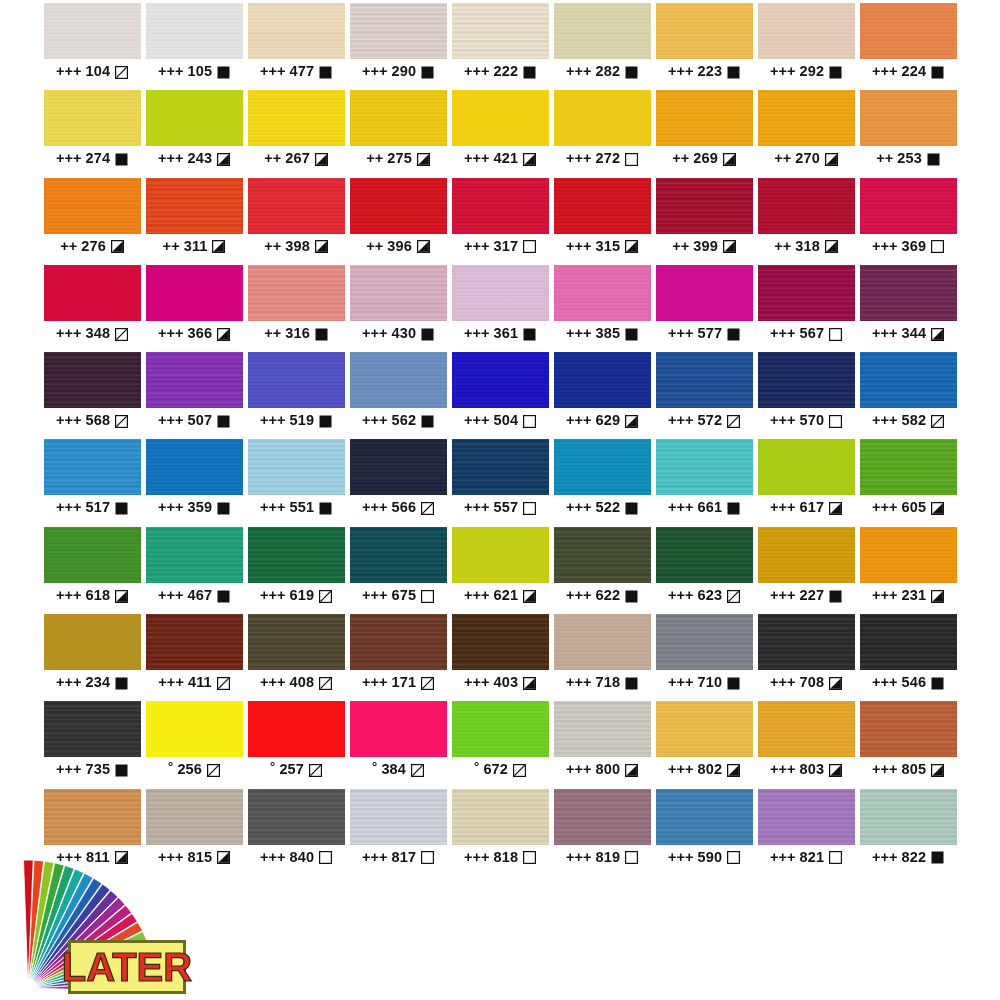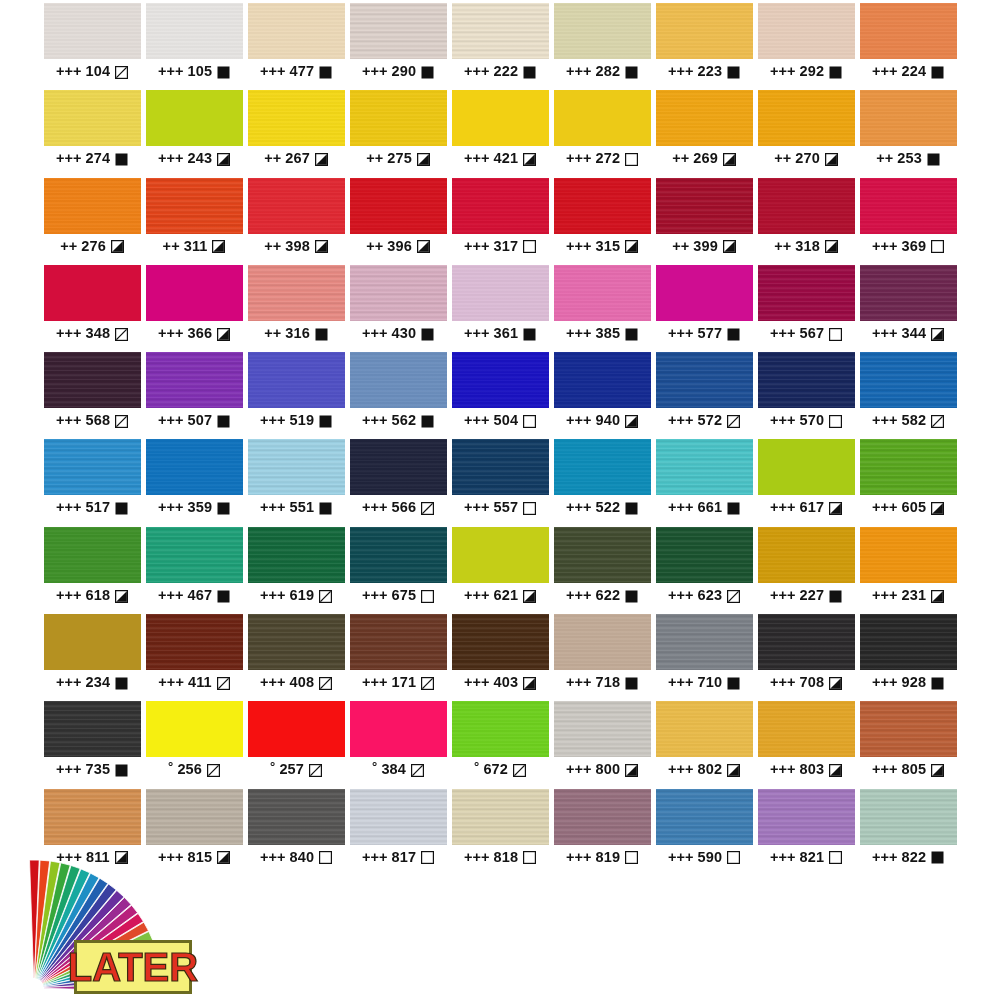--- a/index.html
+++ b/index.html
@@ -110,21 +110,21 @@
     height: 13px;
     position: relative;
     top: 1px;
     box-sizing: border-box;
   }
   .opacity-sym svg { display: block; }
 
   
   #watermark-logo {
     position: absolute;
-    left: 16px;
+    left: 10px;
     bottom: 0px;
     width: 190px;
     height: 152px;
   }
 </style>
 </head>
 <body>
 
 <div id="chart-grid">
     <div class="swatch-cell">
@@ -634,21 +634,21 @@
           <svg width="13" height="13" viewBox="0 0 13 13">
             <rect x="0.6" y="0.6" width="11.8" height="11.8" fill="#ffffff" stroke="#111111" stroke-width="1.2"></rect>
           </svg>
         </span>
       </div>
     </div>
     <div class="swatch-cell">
       <div class="swatch-chip" style="background-color: rgb(20, 42, 146);"></div>
       <div class="swatch-label">
         <span class="lf-rating">+++</span>
-        <span class="color-number">940</span>
+        <span class="color-number">629</span>
         <span class="opacity-sym">
           <svg width="13" height="13" viewBox="0 0 13 13">
             <rect x="0.6" y="0.6" width="11.8" height="11.8" fill="#ffffff" stroke="#111111" stroke-width="1.3"></rect>
             <path d="M1.2 11.8 L11.8 1.2 L11.8 11.8 Z" fill="#111111"></path>
           </svg>
         </span>
       </div>
     </div>
     <div class="swatch-cell">
       <div class="swatch-chip tex-strong" style="background-color: rgb(29, 79, 150);"></div>
@@ -1010,21 +1010,21 @@
             <rect x="0.6" y="0.6" width="11.8" height="11.8" fill="#ffffff" stroke="#111111" stroke-width="1.3"></rect>
             <path d="M1.2 11.8 L11.8 1.2 L11.8 11.8 Z" fill="#111111"></path>
           </svg>
         </span>
       </div>
     </div>
     <div class="swatch-cell">
       <div class="swatch-chip tex-strong" style="background-color: rgb(40, 40, 40);"></div>
       <div class="swatch-label">
         <span class="lf-rating">+++</span>
-        <span class="color-number">928</span>
+        <span class="color-number">546</span>
         <span class="opacity-sym">
           <svg width="13" height="13" viewBox="0 0 13 13">
             <rect x="0.5" y="0.5" width="12" height="12" fill="#111111"></rect>
           </svg>
         </span>
       </div>
     </div>
     <div class="swatch-cell">
       <div class="swatch-chip tex-strong" style="background-color: rgb(51, 51, 51);"></div>
       <div class="swatch-label">

